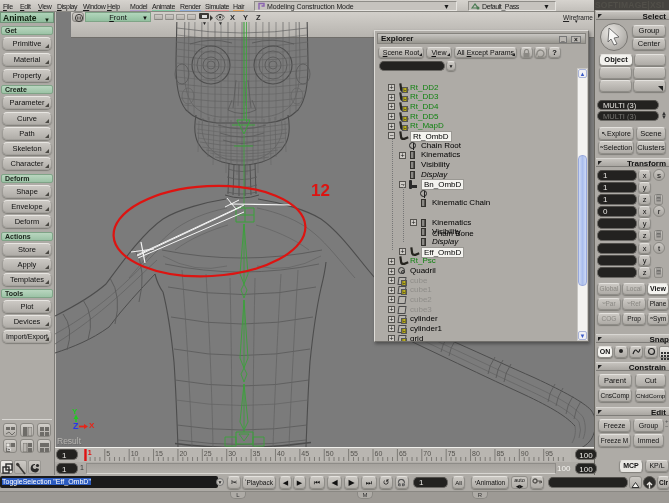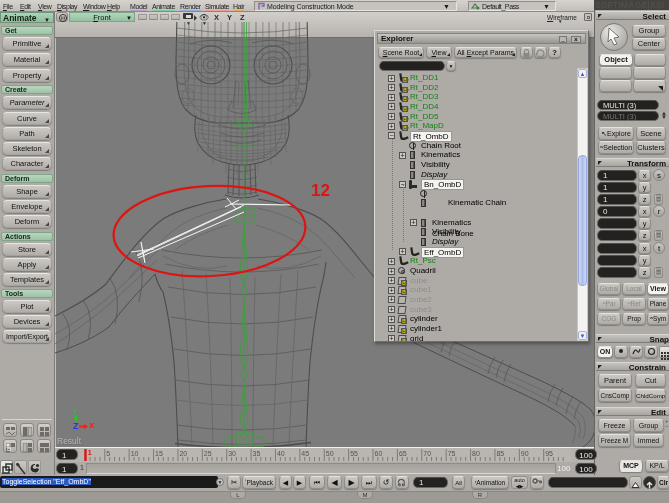--- a/index.html
+++ b/index.html
@@ -76,21 +76,21 @@
 
   <div class="abs" style="left:0;top:12px;width:55px;height:491px;background:#aeaba6;border-right:1px solid #7e7c78;"></div>
 
   <div class="abs" style="left:0;top:12px;width:54px;height:11px;background:linear-gradient(#aed2b8,#8fbc9c);border:1px solid #6f9478;font-size:8.5px;font-weight:bold;color:#102010;padding-left:2px;line-height:10px;">Animate <span style="position:absolute;right:3px;top:2px;font-size:6px;">▼</span></div>
 
   <div class="hdr" style="top:26px;">Get</div>
   <div class="lbtn" style="top:37px;">Primitive<i></i></div>
   <div class="lbtn" style="top:53px;">Material<i></i></div>
   <div class="lbtn" style="top:69px;">Property<i></i></div>
   <div class="hdr" style="top:85px;">Create</div>
-  <div class="lbtn" style="top:96px;font-style:italic;">Parameter<i></i></div>
+  <div class="lbtn" style="top:96px;">Parameter<i></i></div>
   <div class="lbtn" style="top:112px;">Curve<i></i></div>
   <div class="lbtn" style="top:127px;">Path<i></i></div>
   <div class="lbtn" style="top:142px;">Skeleton<i></i></div>
   <div class="lbtn" style="top:157px;">Character<i></i></div>
   <div class="hdr" style="top:174px;">Deform</div>
   <div class="lbtn" style="top:185px;">Shape<i></i></div>
   <div class="lbtn" style="top:200px;">Envelope<i></i></div>
   <div class="lbtn" style="top:215px;">Deform<i></i></div>
   <div class="hdr" style="top:232px;">Actions</div>
   <div class="lbtn" style="top:243px;">Store<i></i></div>
@@ -143,21 +143,21 @@
           <ellipse cx="2.8" cy="2.6" rx="2" ry="1.5" fill="#3a3835" transform="rotate(45 2.8 2.6)"></ellipse>
         </svg></div>
       <div class="abs" style="left:28px;top:460px;width:13px;height:14px;background:linear-gradient(#ccc9c4,#b2afaa);border:1px solid #9a9893;border-radius:2px;"><svg width="12" height="13">
           <path d="M6,2 a4.2,4.2 0 1 0 4,5 l-2.5,-1 a2,2 0 1 1 -1.5,-3 Z" fill="#2a2a2a"></path>
           <circle cx="8.5" cy="3.5" r="1.6" fill="#2a2a2a"></circle>
         </svg></div>
     </div>
 
   <div class="abs" style="left:55px;top:12px;width:539px;height:435px;background:#7b7b7b;overflow:hidden;box-shadow:inset 1px 0 0 #c2bfba;" id="vp">
 
-    <div class="abs" style="left:0;top:0;width:539px;height:26px;background:linear-gradient(#d2cfca,#b6b3ae);border-bottom:1px solid #6f6d69;">
+    <div class="abs" style="left:16px;top:0;width:539px;height:26px;background:linear-gradient(#d2cfca,#b6b3ae);border-bottom:1px solid #6f6d69;">
       <div class="abs" style="left:1px;top:0px;width:12px;height:10px;background:linear-gradient(#d0cdc8,#aaa7a2);border-radius:3px;border:1px solid #8a8883;">
           <svg width="10" height="8" style="display:block;margin:0.5px 0 0 0.5px;">
             <circle cx="5" cy="4" r="3.6" fill="none" stroke="#3a3835" stroke-width="1"></circle>
             <path d="M3.8,2.5 L3.8,5.5 M6.2,2.5 L6.2,5.5" stroke="#3a3835" stroke-width="1"></path>
           </svg>
         </div>
       <div class="abs" style="left:14px;top:0px;width:66px;height:10px;background:linear-gradient(#b2d6bc,#93c0a0);border:1px solid #7fa487;font-size:7.5px;color:#111;text-align:center;line-height:9px;"><u>F</u>ront <span style="position:absolute;right:2px;top:1px;font-size:6px;">▼</span></div>
       <div class="abs" style="left:83px;top:2px;width:9px;height:6px;background:linear-gradient(#ccc9c4,#b6b3ae);border:1px solid #9a9893;border-bottom-color:#8a8883;border-radius:1px;"></div>
       <div class="abs" style="left:94px;top:2px;width:9px;height:6px;background:linear-gradient(#ccc9c4,#b6b3ae);border:1px solid #9a9893;border-bottom-color:#8a8883;border-radius:1px;"></div>
       <div class="abs" style="left:105px;top:2px;width:9px;height:6px;background:linear-gradient(#ccc9c4,#b6b3ae);border:1px solid #9a9893;border-bottom-color:#8a8883;border-radius:1px;"></div>
@@ -288,28 +288,20 @@
           <path d="M2,5 a3.5,3.5 0 1 1 1,2" fill="none" stroke="#8a8883" stroke-width="1.3"></path>
           <path d="M1,4 L3,6 L0.5,7 Z" fill="#8a8883"></path>
         </svg>
       </div>
     <div class="rbtn" style="left:173px;top:16px;width:13px;height:11px;line-height:10px;font-weight:bold;">?</div>
 
     <div class="dark" style="left:4px;top:30px;width:66px;height:10px;"></div>
     <div class="rbtn" style="left:71px;top:30px;width:10px;height:10px;line-height:8px;font-size:5px;">▼</div>
 
     <div id="tree" class="abs" style="left:3px;top:42px;width:198px;height:268px;overflow:hidden;">
-        <div class="treerow" style="top:0px;left:0;width:198px;">
-          <span style="position:absolute;left:10px;top:1.5px;width:7px;height:7px;background:#ccc9c4;border:1px solid #55534f;font-size:7px;line-height:5px;text-align:center;color:#111;">+</span>
-          <svg style="position:absolute;left:20px;top:0px;" width="11" height="10">
-            <path d="M3,0 L3,6 Q3,8 6,8 L10,7" fill="none" stroke="#26241f" stroke-width="2.2" transform="rotate(-8 5 5)"></path>
-          </svg>
-          <span style="position:absolute;left:24px;top:4px;width:6px;height:6px;background:#e8d820;border:1px solid #555;font-size:5px;line-height:5px;font-weight:bold;color:#222;text-align:center;">H</span>
-          <span style="position:absolute;left:32px;top:0px;color:#128212;line-height:9px;">Rt_DD1</span>
-        </div>
         <div class="treerow" style="top:9.65px;left:0;width:198px;">
           <span style="position:absolute;left:10px;top:1.5px;width:7px;height:7px;background:#ccc9c4;border:1px solid #55534f;font-size:7px;line-height:5px;text-align:center;color:#111;">+</span>
           <svg style="position:absolute;left:20px;top:0px;" width="11" height="10">
             <path d="M3,0 L3,6 Q3,8 6,8 L10,7" fill="none" stroke="#26241f" stroke-width="2.2" transform="rotate(-8 5 5)"></path>
           </svg>
           <span style="position:absolute;left:24px;top:4px;width:6px;height:6px;background:#e8d820;border:1px solid #555;font-size:5px;line-height:5px;font-weight:bold;color:#222;text-align:center;">H</span>
           <span style="position:absolute;left:32px;top:0px;color:#128212;line-height:9px;">Rt_DD2</span>
         </div>
         <div class="treerow" style="top:19.3px;left:0;width:198px;">
           <span style="position:absolute;left:10px;top:1.5px;width:7px;height:7px;background:#ccc9c4;border:1px solid #55534f;font-size:7px;line-height:5px;text-align:center;color:#111;">+</span>
@@ -378,21 +370,21 @@
           <span style="position:absolute;left:43px;top:0px;color:#000;background:#f4f3ef;border:1px solid #9a9893;padding:0 2px;line-height:9px;">Bn_OmbD</span>
         </div>
         <div class="treerow" style="top:115.80000000000001px;left:0;width:198px;">
           <span style="position:absolute;left:42px;top:1px;width:7px;height:7px;border:1.5px solid #222;border-radius:50%;"></span>
           <span style="position:absolute;left:45.5px;top:2px;width:1.5px;height:7px;background:#222;"></span>
           <span style="position:absolute;left:54px;top:16px;color:#000;line-height:9px;margin-top:24px;">Chain Bone</span>
         </div>
         <div class="treerow" style="top:125.45px;left:0;width:198px;">
           <span style="position:absolute;left:43px;top:1px;width:5px;height:8px;background:#55534f;border:1px solid #33312d;"></span>
           <span style="position:absolute;left:44px;top:2px;width:2px;height:6px;background:#8a8884;"></span>
-          <span style="position:absolute;left:70px;top:0px;color:#000;line-height:9px;">Kinematic Chain</span>
+          <span style="position:absolute;left:54px;top:0px;color:#000;line-height:9px;">Kinematic Chain</span>
         </div>
         <div class="treerow" style="top:144.75px;left:0;width:198px;">
           <span style="position:absolute;left:32px;top:1.5px;width:7px;height:7px;background:#ccc9c4;border:1px solid #55534f;font-size:7px;line-height:5px;text-align:center;color:#111;">+</span>
           <span style="position:absolute;left:43px;top:1px;width:5px;height:8px;background:#55534f;border:1px solid #33312d;"></span>
           <span style="position:absolute;left:44px;top:2px;width:2px;height:6px;background:#8a8884;"></span>
           <span style="position:absolute;left:54px;top:0px;color:#000;line-height:9px;">Kinematics</span>
         </div>
         <div class="treerow" style="top:154.4px;left:0;width:198px;">
           <span style="position:absolute;left:43px;top:1px;width:5px;height:8px;background:#55534f;border:1px solid #33312d;"></span>
           <span style="position:absolute;left:44px;top:2px;width:2px;height:6px;background:#8a8884;"></span>

